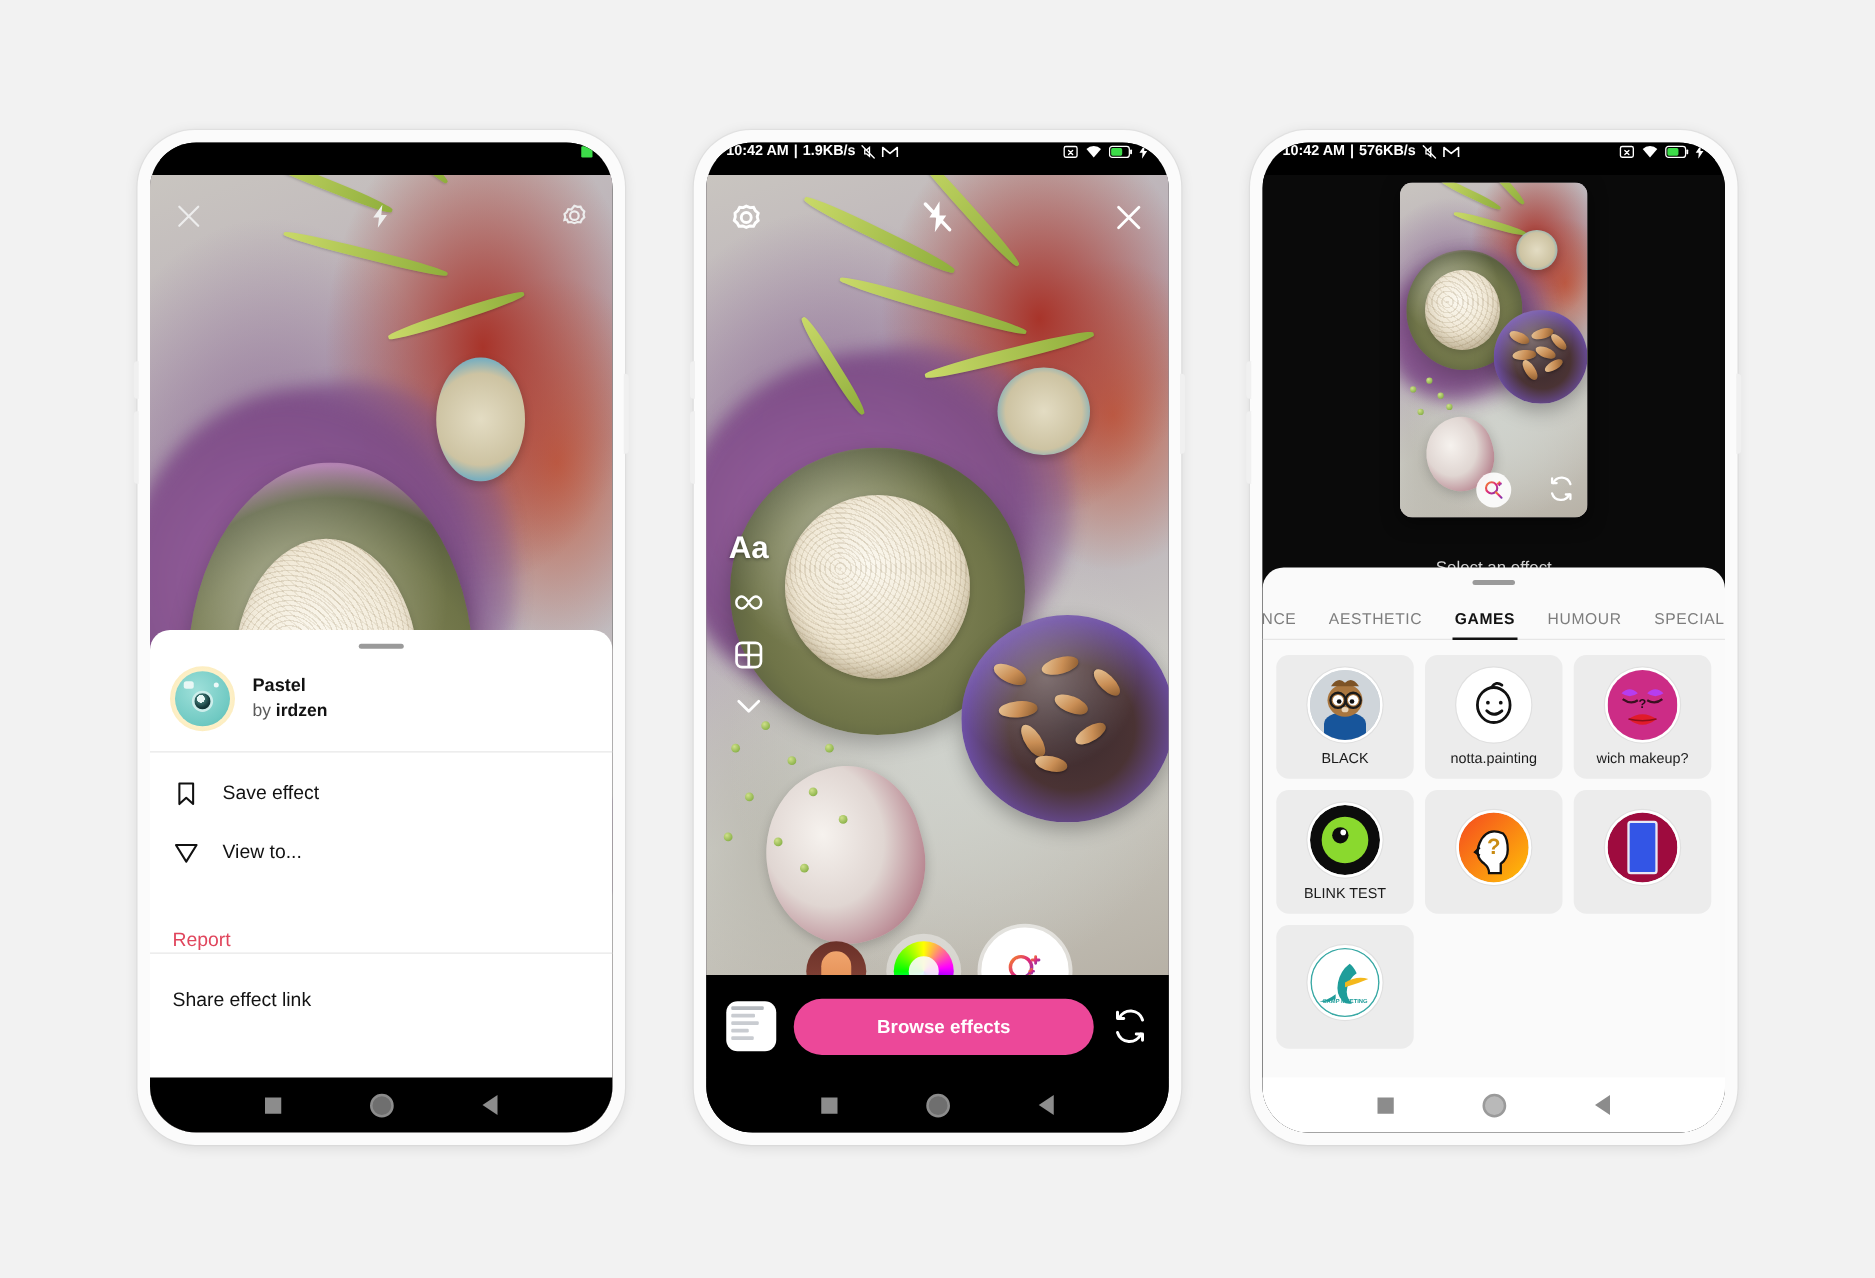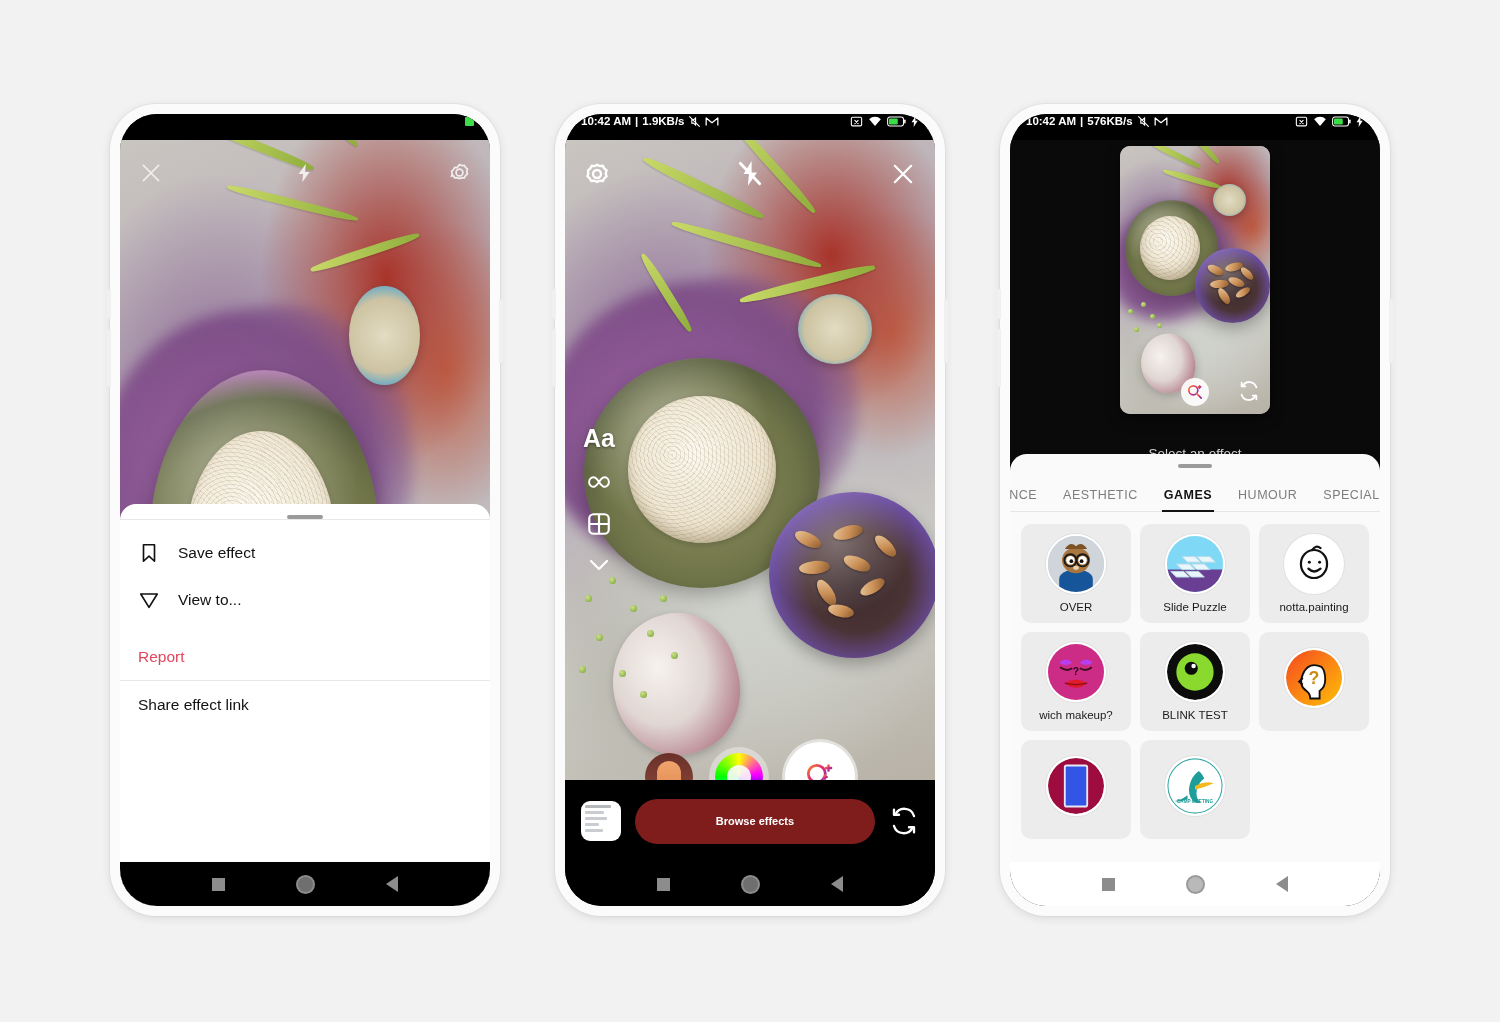--- a/index.html
+++ b/index.html
@@ -175,21 +175,21 @@
   .p-name { font-size: 14.5px; font-weight: bold; color: #121212; line-height: 1.35; }
   .p-by { font-size: 14px; color: #5b5b5b; line-height: 1.35; }
   .p-by b { color: #121212; font-weight: bold; }
   .divider { height: 1px; background: #e8e8e8; }
   .menu-item {
     display: flex; align-items: center; gap: 18px;
     padding: 0 18px; height: 47px;
     font-size: 15.5px; color: #121212;
   }
   .menu-item .mi-ic { width: 22px; height: 22px; flex: 0 0 auto; }
-  .menu-plain { padding-left: 18px; height: 47px; display:flex; align-items:center; font-size:15.5px; color:#121212; }
+  .menu-plain { padding-left: 18px; height: 47px; display:flex; align-items:flex-end; font-size:15.5px; color:#121212; }
 
   
   .navbar {
     position: absolute; left: 0; right: 0; bottom: 0; height: 44px;
     background: #000; z-index: 50;
     display: flex; align-items: center; justify-content: space-around;
     padding: 0 56px;
   }
   .nav-sq { width: 13px; height: 13px; background: #8c8c8c; }
   .nav-ci { width: 19px; height: 19px; border-radius: 50%; border: 2px solid #8c8c8c; background:#6f6f6f; }
@@ -237,21 +237,21 @@
     background: #fff; padding: 4px; display:flex; flex-direction:column; gap:3px; overflow:hidden;
   }
   .gallery-thumb i { display:block; height:3px; background:#c9ccd1; border-radius:1px; }
   .gallery-thumb i:nth-child(1){ width:80%; background:#b4b8bd; }
   .gallery-thumb i:nth-child(2){ width:60%; }
   .gallery-thumb i:nth-child(3){ width:70%; }
   .gallery-thumb i:nth-child(4){ width:45%; }
   .gallery-thumb i:nth-child(5){ width:55%; }
   .browse {
     flex: 1; height: 45px; border-radius: 23px;
-    background: #7f1d1d; color: #fff; font-size: 11px; font-weight: bold;
+    background: #ec4899; color: #fff; font-size: 15px; font-weight: bold;
     display: flex; align-items: center; justify-content: center;
   }
 
   
   .p3-preview {
     position: absolute; top: 26px; left: 0; right: 0; bottom: 0;
     background: #0a0a0a; z-index: 10;
   }
   .p3-card {
     position: absolute; left: 50%; transform: translateX(-50%);
@@ -359,20 +359,33 @@
       <div class="ovl" style="right:18px;top:46px;">
         <svg width="25" height="25" viewBox="0 0 24 24" fill="none" stroke="#ededed" stroke-width="1.7">
             <path d="M12 4.4 l2.3.9 2.4-.2 1.1 2.1 1.8 1.6-.6 2.3.6 2.3-1.8 1.6-1.1 2.1-2.4-.2-2.3.9-2.3-.9-2.4.2-1.1-2.1L4.4 15.4 5 13.1 4.4 10.8l1.8-1.6L7.3 7.1l2.4.2z"></path>
             <circle cx="12" cy="12" r="3.3"></circle>
           </svg>
       </div>
 
       <div class="sheet" style="top:390px;">
         <div class="grabber"></div>
 
+        <div class="profile">
+          <div class="avatar-ring">
+            <div class="avatar-cam">
+              <div class="flash"></div>
+                <div class="dot"></div>
+                <div class="lens"></div>
+            </div>
+          </div>
+          <div>
+            <div class="p-name">Pastel</div>
+            <div class="p-by"><span>by </span><b>irdzen</b></div>
+          </div>
+        </div>
 
         <div class="divider"></div>
         <div style="height:9px;"></div>
 
         <div class="menu-item">
           <span class="mi-ic">
             <svg width="22" height="22" viewBox="0 0 24 24" fill="none" stroke="#111" stroke-width="1.8" stroke-linejoin="round">
                 <path d="M6 3 h12 v18 l-6-5.5 -6 5.5 z"></path>
               </svg>
           </span>
@@ -722,40 +735,23 @@
                 <circle cx="24" cy="26" r="6.5" fill="none" stroke="#1a1a1a" stroke-width="2"></circle>
                 <circle cx="37" cy="26" r="6.5" fill="none" stroke="#1a1a1a" stroke-width="2"></circle>
                 <path d="M30.5 26 h-0.2" stroke="#1a1a1a" stroke-width="2"></path>
                 <circle cx="24" cy="26" r="4.5" fill="#fff"></circle>
                   <circle cx="37" cy="26" r="4.5" fill="#fff"></circle>
                 <circle cx="25" cy="27" r="2" fill="#111"></circle>
                   <circle cx="36" cy="27" r="2" fill="#111"></circle>
                 <ellipse cx="30" cy="34" rx="3" ry="2.2" fill="#e8d3b6"></ellipse>
               </svg>
             </span>
-            <span class="fx-label">OVER</span>
-          </div>
-
-          <div class="fx-cell">
-            <span class="fx-thumb">
-              <svg width="60" height="60" viewBox="0 0 60 60">
-                <rect width="60" height="60" fill="#7fd8f5"></rect>
-                <path d="M0 36 h60 v24 H0z" fill="#6a3e93"></path>
-                <g fill="#e9f6fb" stroke="#b9d9e6" stroke-width="1">
-                  <path d="M16 22 h14 l6 6 h-14z"></path>
-                    <path d="M32 22 h14 l6 6 h-14z"></path>
-                  <path d="M10 30 h14 l6 6 h-14z"></path>
-                    <path d="M26 30 h14 l6 6 h-14z"></path>
-                  <path d="M4 38 h14 l6 6 h-14z"></path>
-                    <path d="M20 38 h14 l6 6 h-14z"></path>
-                </g>
-              </svg>
-            </span>
-            <span class="fx-label">Slide Puzzle</span>
-          </div>
+            <span class="fx-label">BLACK</span>
+          </div>
+
 
           <div class="fx-cell">
             <span class="fx-thumb" style="background:#fff;">
               <svg width="60" height="60" viewBox="0 0 60 60" fill="none" stroke="#111" stroke-width="2.4" stroke-linecap="round">
                 <path d="M16 30 a14 15 0 1 0 28 0 a14 15 0 1 0 -28 0"></path>
                 <path d="M28 15 q4-6 9-2"></path>
                 <circle cx="25" cy="28" r="1.6" fill="#111" stroke="none"></circle>
                 <circle cx="36" cy="28" r="1.6" fill="#111" stroke="none"></circle>
                 <path d="M24 35 q6 6 13 0"></path>
               </svg>

